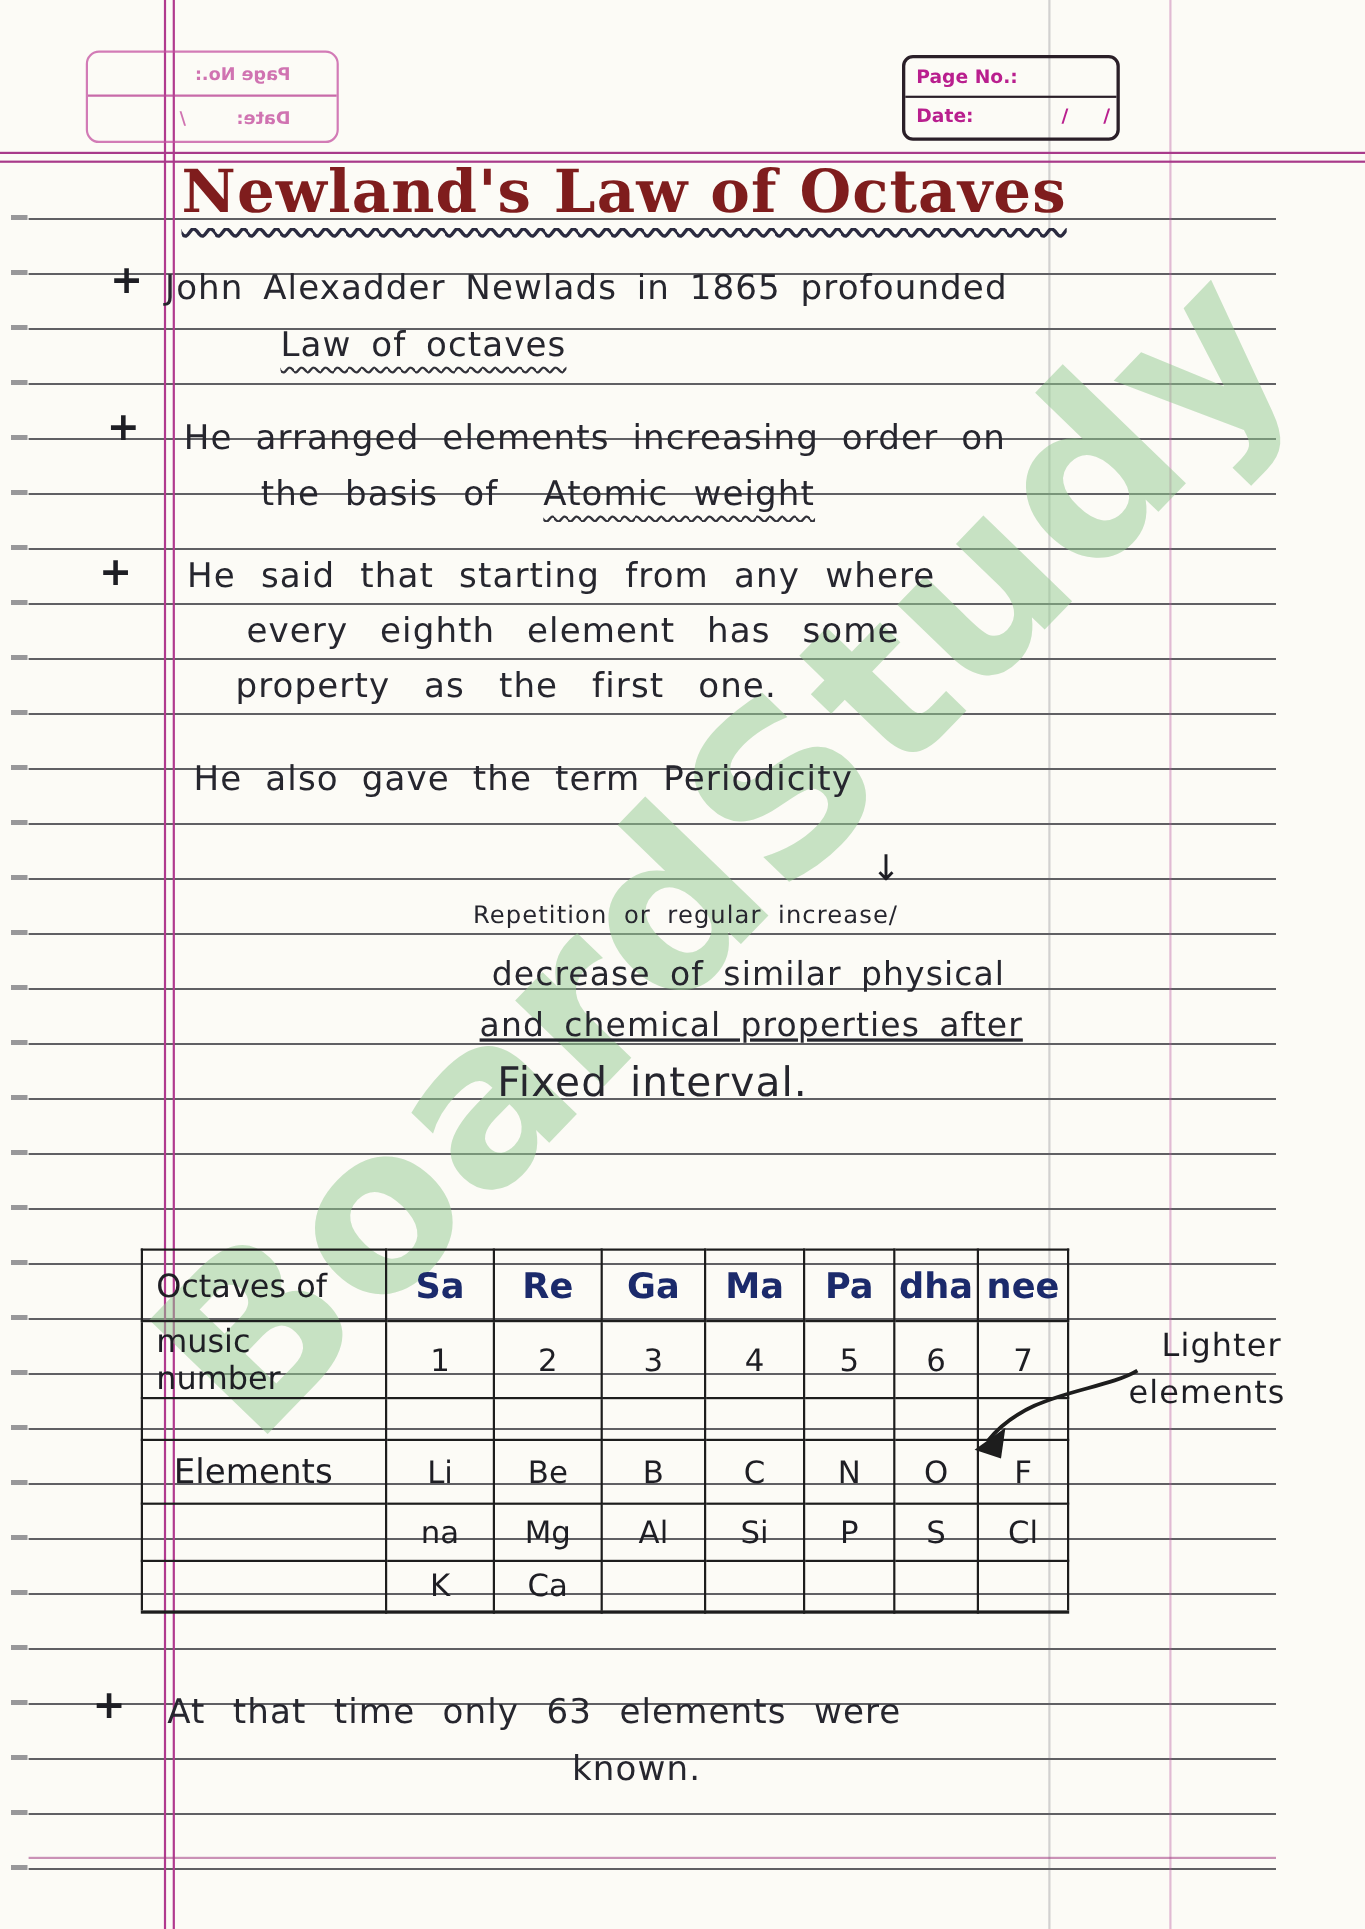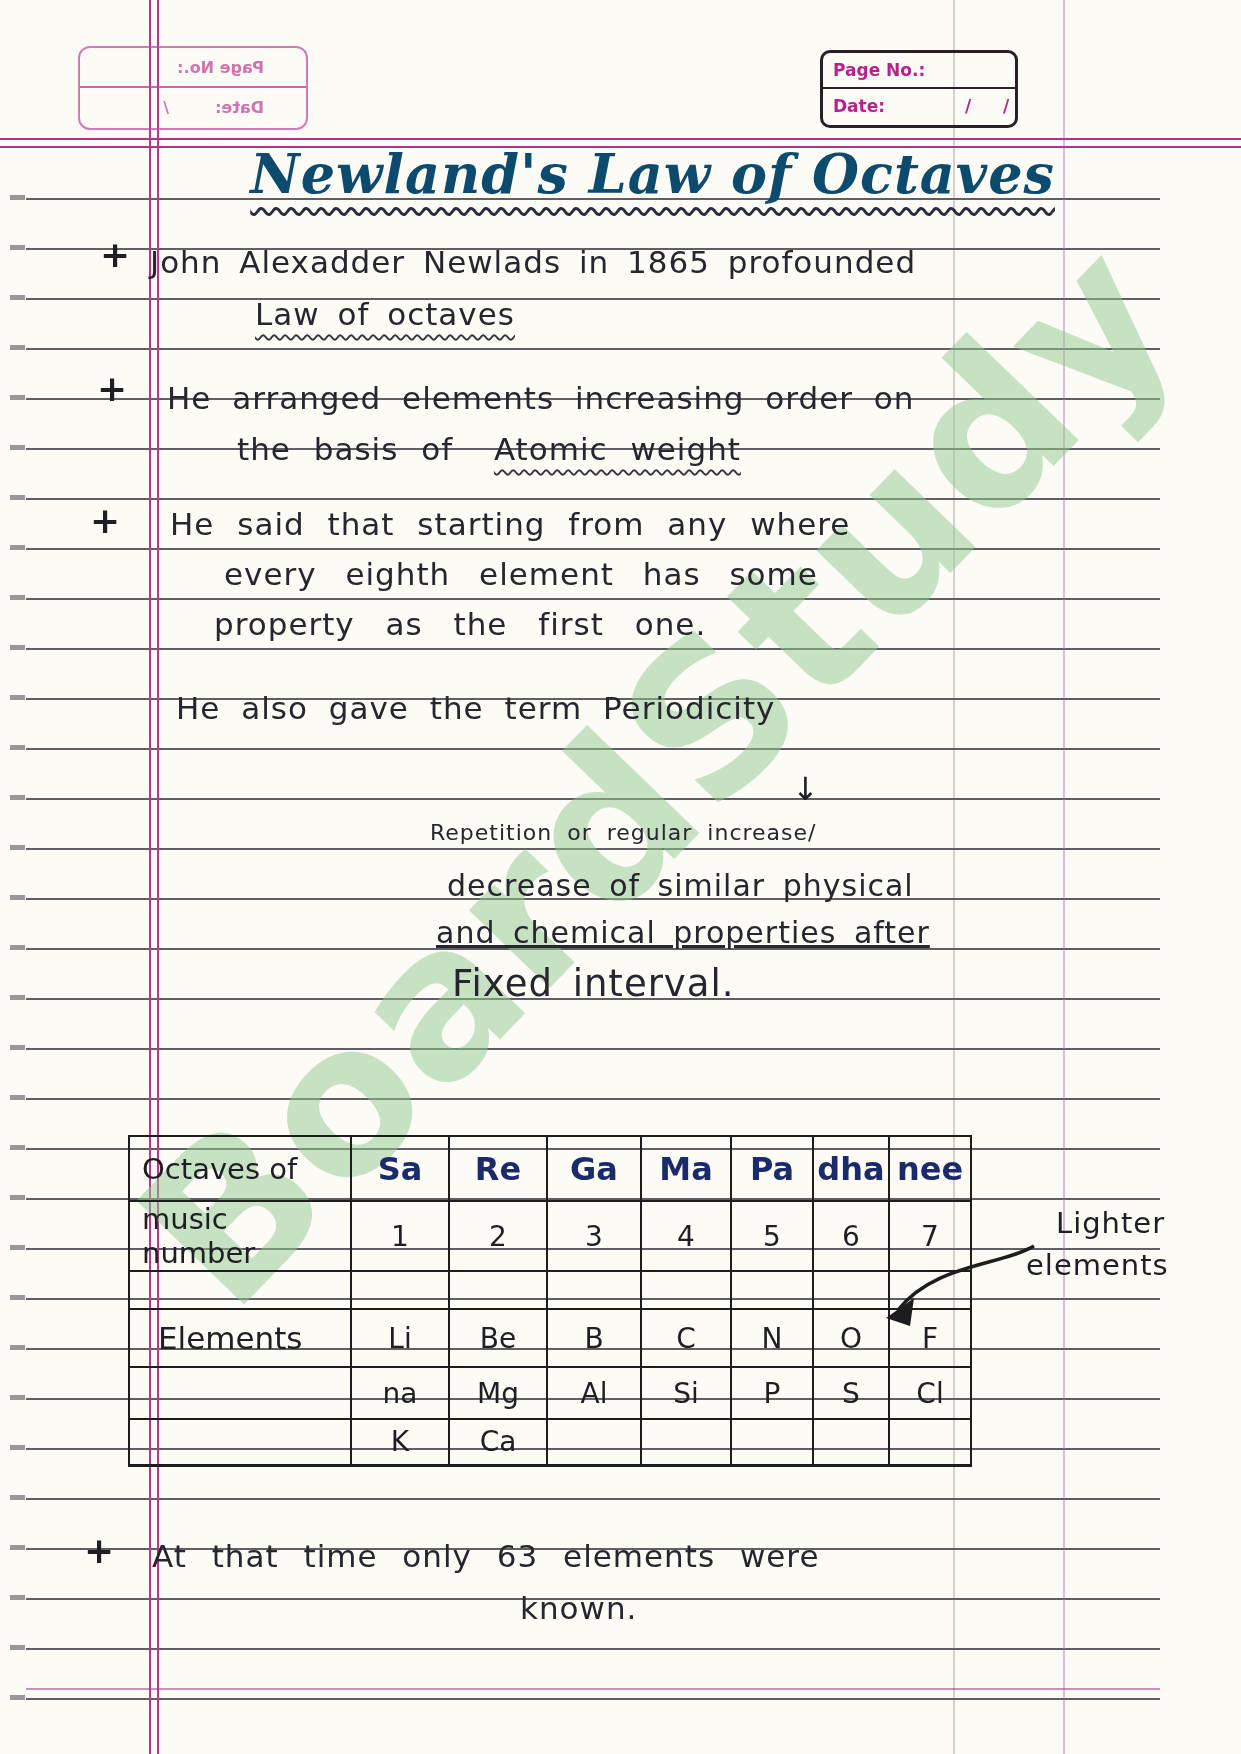--- a/index.html
+++ b/index.html
@@ -53,23 +53,23 @@
   .watermark{
     position:absolute;left:-30px;top:655px;z-index:1;white-space:nowrap;
     font-weight:bold;font-size:205px;letter-spacing:2px;
     color:rgba(146,202,143,.5);transform:rotate(-46deg);
   }
   
   .hw{position:absolute;z-index:2;font-size:31px;letter-spacing:1px;word-spacing:7px;
       color:#26262e;white-space:nowrap;}
   .marker{position:absolute;z-index:2;font-size:36px;font-weight:bold;color:#1e1e24;}
   .title{
-    position:absolute;left:165px;top:142px;width:890px;z-index:2;text-align:right;
-    font-family:"DejaVu Serif",serif;font-style:italic;font-weight:700;
-    font-size:54px;color:#0c4a6e;letter-spacing:1px;white-space:nowrap;
+    position:absolute;left:165px;top:142px;width:890px;z-index:2;text-align:left;
+    font-family:"DejaVu Serif",serif;font-weight:700;
+    font-size:54px;color:#7f1d1d;letter-spacing:1px;white-space:nowrap;
     text-decoration:underline;text-decoration-style:wavy;
     text-decoration-color:#2b2b40;text-decoration-thickness:2.5px;text-underline-offset:14px;
   }
   .wavy{
     text-decoration:underline;text-decoration-style:wavy;
     text-decoration-color:#33333b;text-decoration-thickness:2px;text-underline-offset:9px;
   }
   .heading-caps{letter-spacing:4px;font-size:33px;}
   .down-arrow{position:absolute;z-index:2;font-size:32px;color:#1e1e24;}
   

